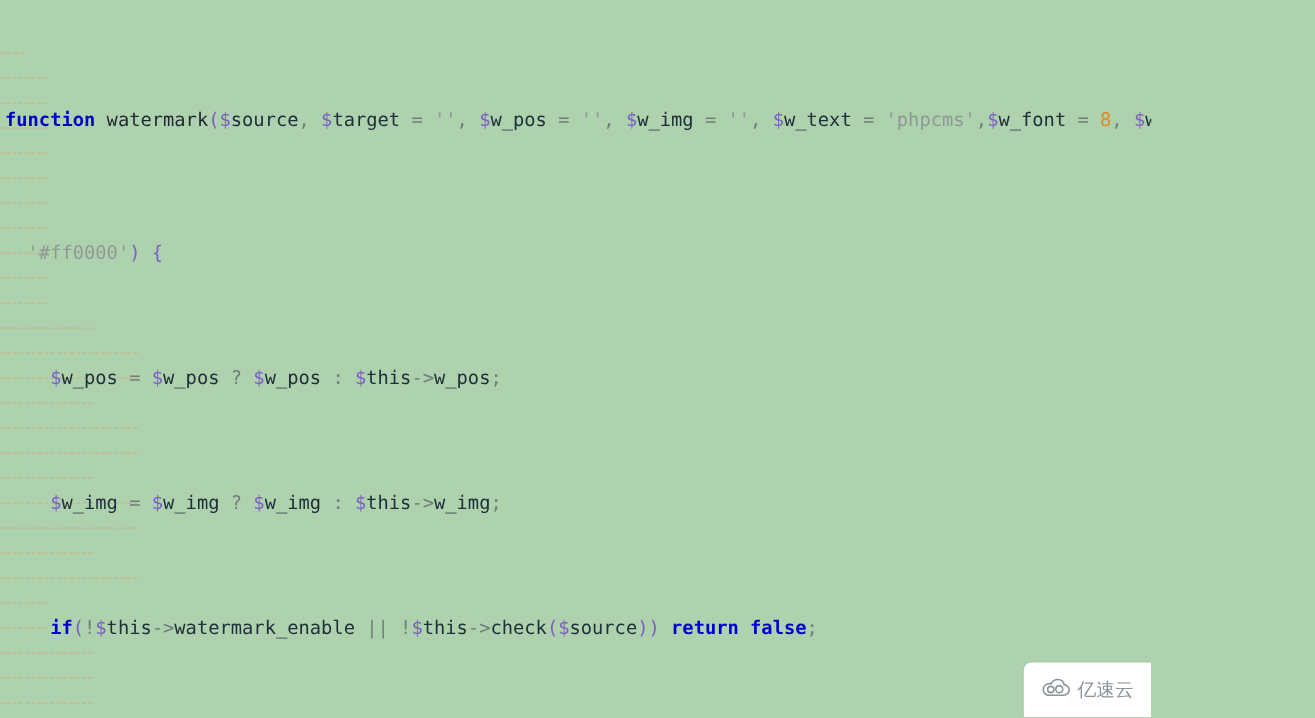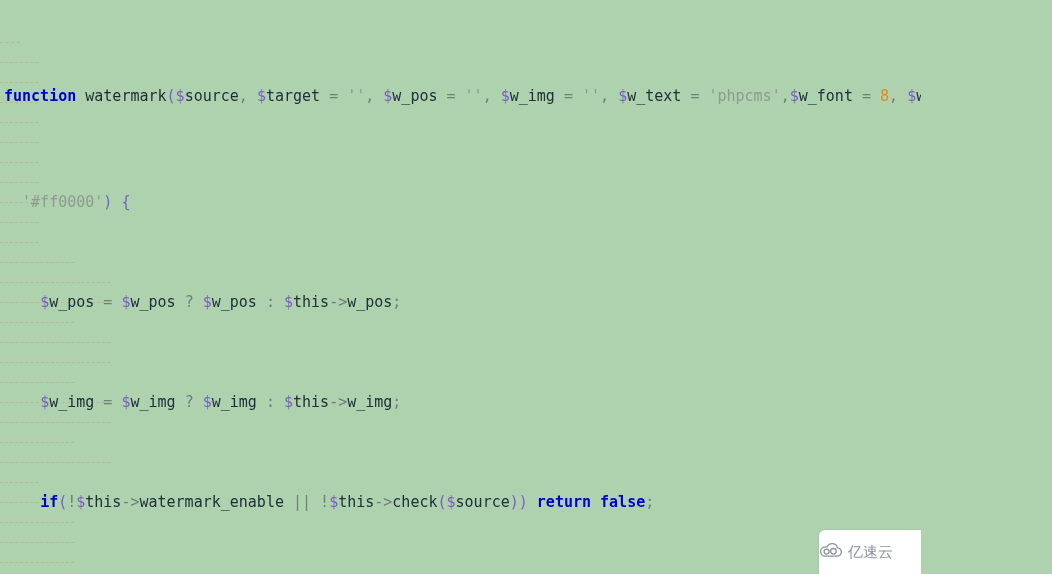--- a/index.html
+++ b/index.html
@@ -68,20 +68,21 @@
   #watermark {
     position: absolute;
     right: 0;
     bottom: 0;
     width: 102px;
     height: 44px;
     background: #ffffff;
     border-top-left-radius: 6px;
     display: flex;
     align-items: center;
+    justify-content: center;
     gap: 5px;
     z-index: 5;
     box-shadow: 0 0 0 1px rgba(0,0,0,0.04);
   }
   #watermark .wm-cloud { display: block; }
   #watermark .wm-text {
     font-family: "DejaVu Sans", "Liberation Sans", sans-serif;
     font-size: 15px;
     color: #8d939b;
     letter-spacing: 0px;

